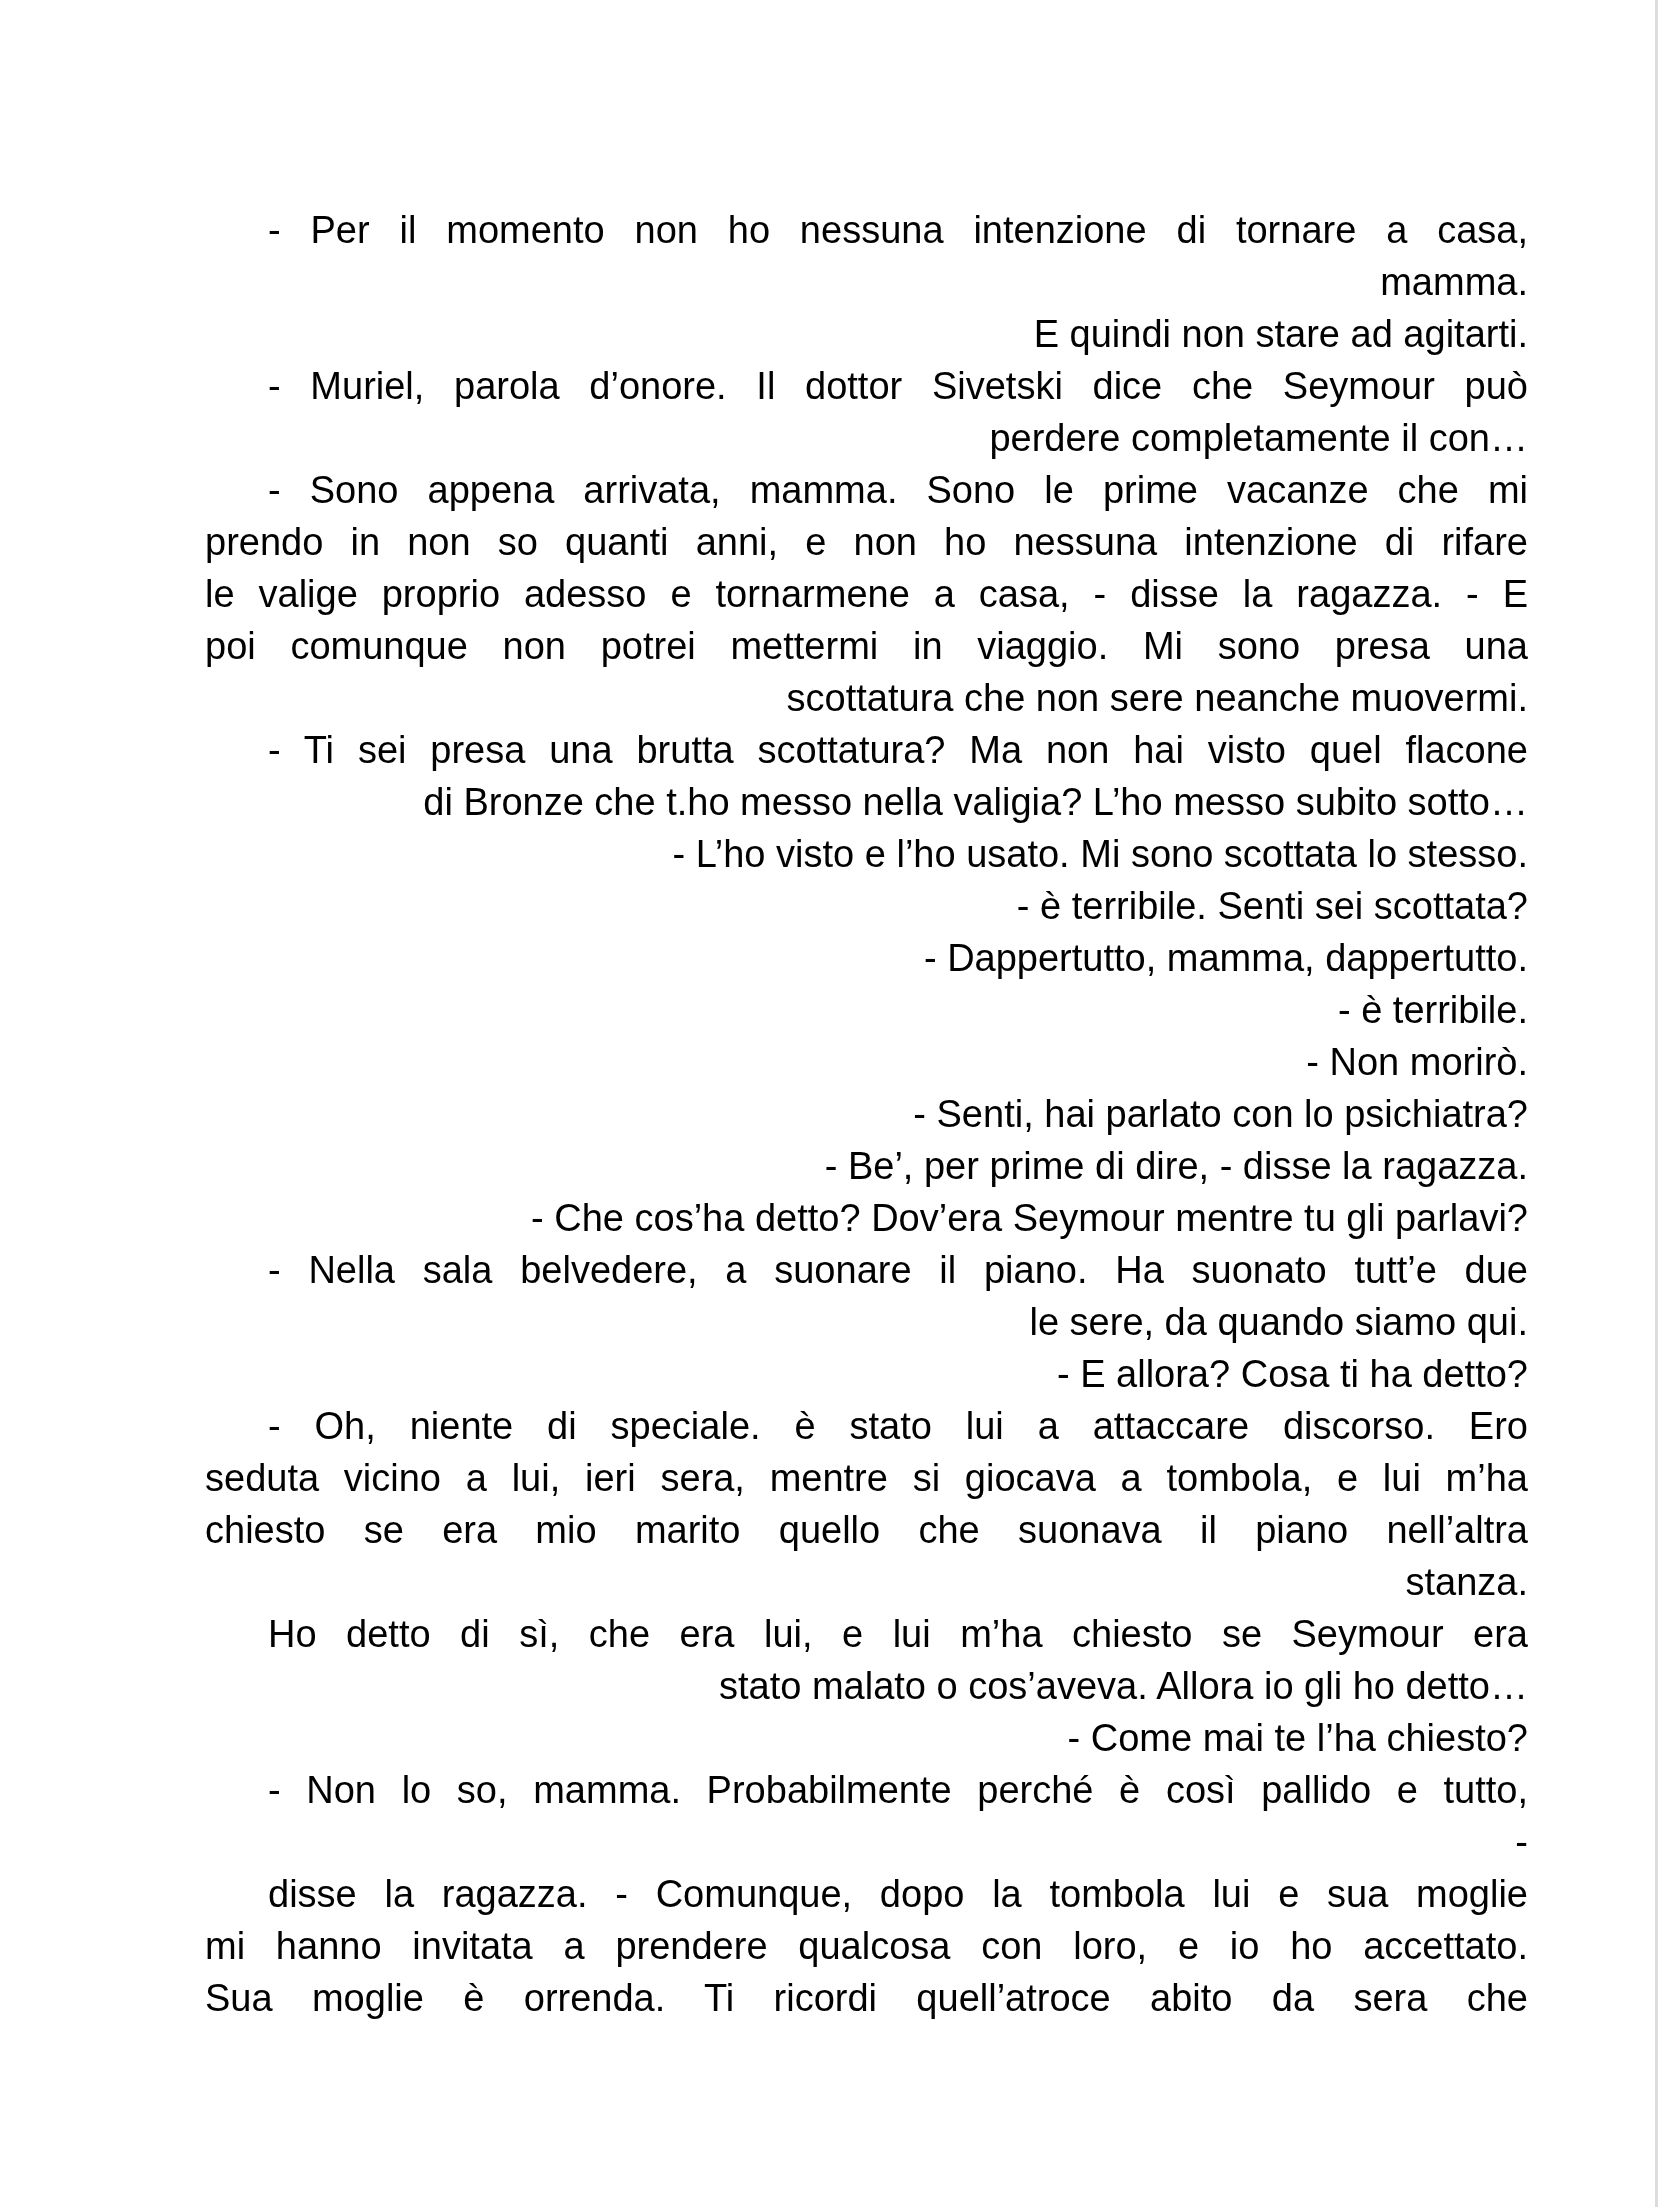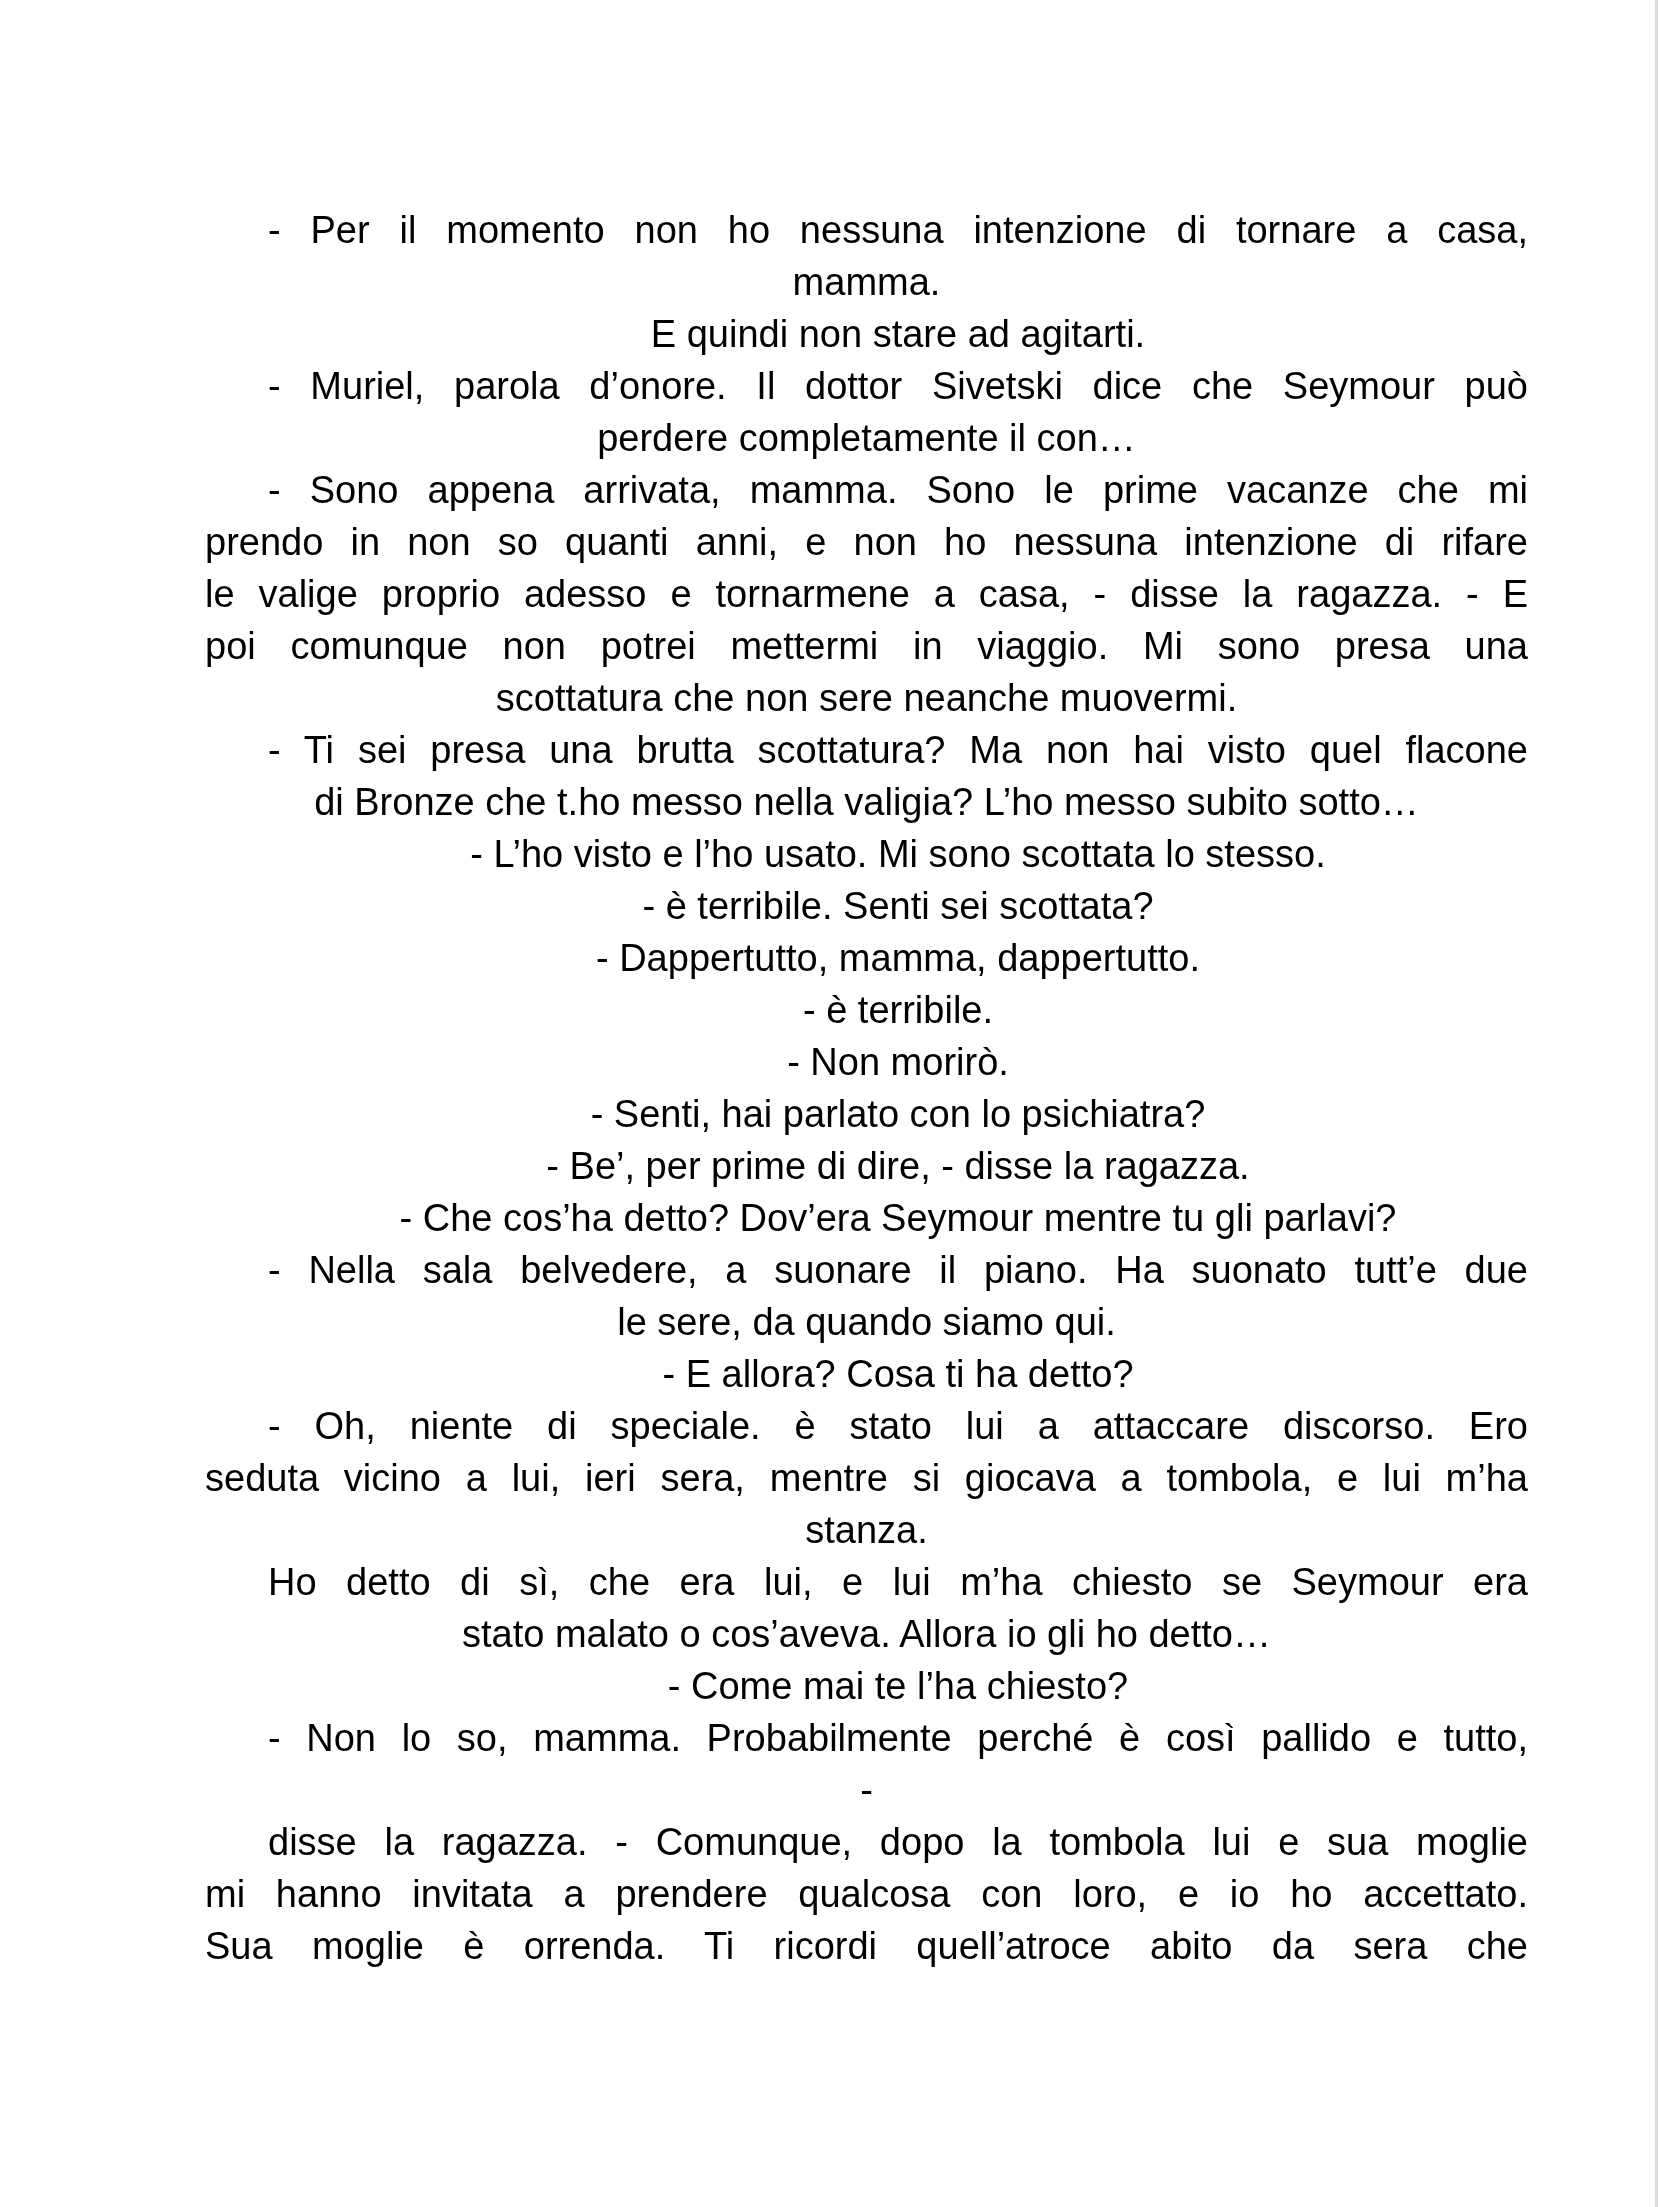--- a/index.html
+++ b/index.html
@@ -47,21 +47,21 @@
     }
     .line.indent {
       padding-left: 63px;
     }
     .line.justify {
       text-align: justify;
       text-align-last: justify;
       white-space: normal;
     }
     .line.left {
-      text-align: center;
+      text-align: right;
     }
   </style>
 </head>
 <body>
 
 <div class="page">
   <div class="text-block" id="text-block">
       <div class="paragraph">
         <div class="line indent justify">- Per il momento non ho nessuna intenzione di tornare a casa,</div>
         <div class="line left">mamma.</div>
@@ -111,20 +111,21 @@
       <div class="paragraph">
         <div class="line indent justify">- Nella sala belvedere, a suonare il piano. Ha suonato tutt’e due</div>
         <div class="line left">le sere, da quando siamo qui.</div>
       </div>
       <div class="paragraph">
         <div class="line indent left">- E allora? Cosa ti ha detto?</div>
       </div>
       <div class="paragraph">
         <div class="line indent justify">- Oh, niente di speciale. è stato lui a attaccare discorso. Ero</div>
         <div class="line justify">seduta vicino a lui, ieri sera, mentre si giocava a tombola, e lui m’ha</div>
+        <div class="line justify">chiesto se era mio marito quello che suonava il piano nell’altra</div>
         <div class="line left">stanza.</div>
       </div>
       <div class="paragraph">
         <div class="line indent justify">Ho detto di sì, che era lui, e lui m’ha chiesto se Seymour era</div>
         <div class="line left">stato malato o cos’aveva. Allora io gli ho detto…</div>
       </div>
       <div class="paragraph">
         <div class="line indent left">- Come mai te l’ha chiesto?</div>
       </div>
       <div class="paragraph">

